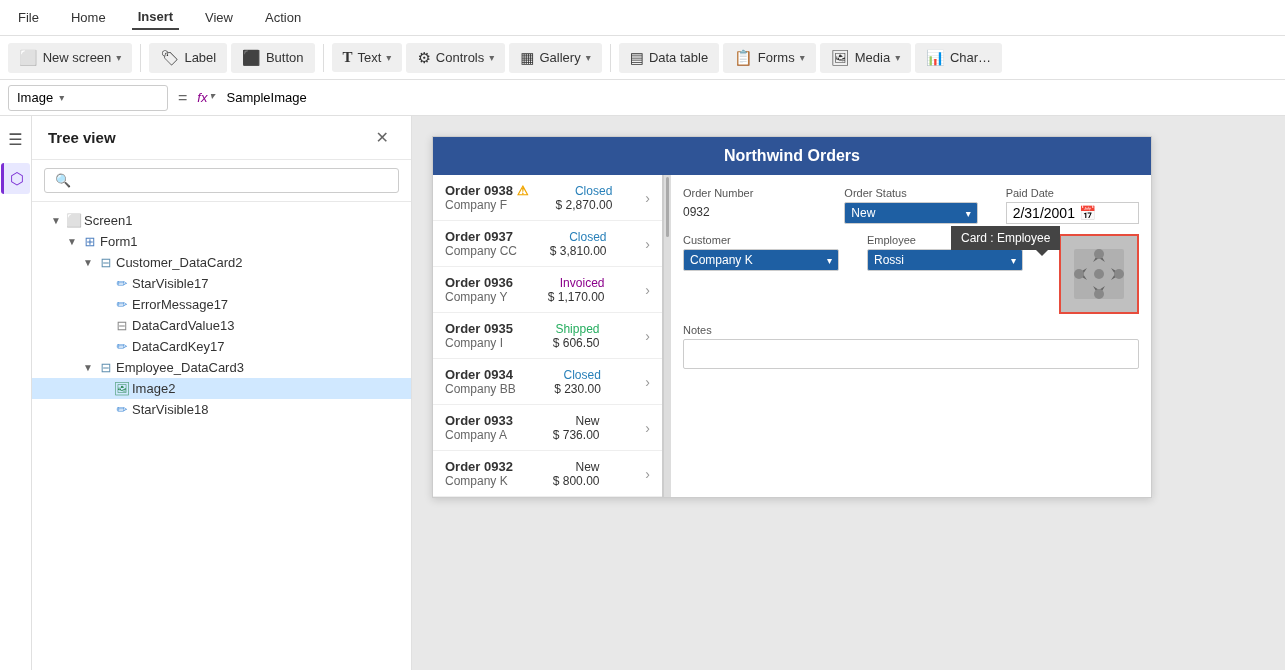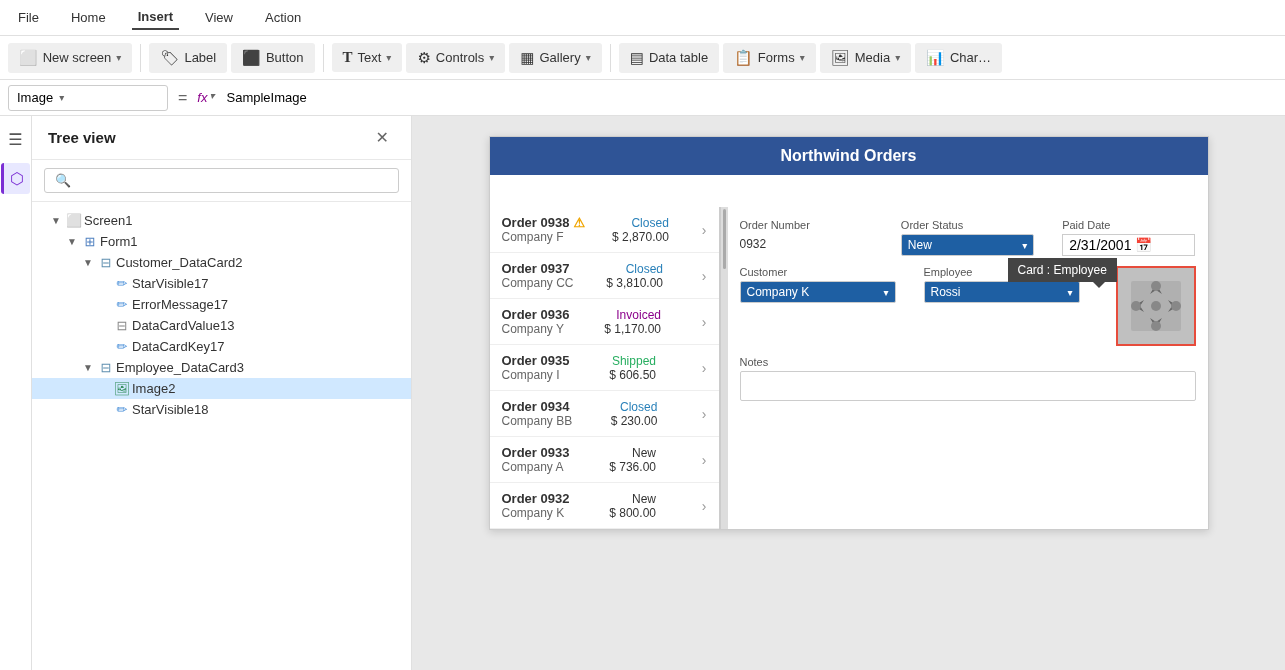--- a/index.html
+++ b/index.html
@@ -92,34 +92,34 @@
     .tree-item.highlighted { background: #d0e8ff; }
 
     .tree-indent { display: inline-block; width: 16px; flex-shrink: 0; }
     .tree-toggle { width: 16px; flex-shrink: 0; font-size: 10px; color: #666; text-align: center; }
     .tree-icon { width: 20px; flex-shrink: 0; text-align: center; font-size: 13px; }
     .tree-label { font-size: 13px; color: #333; }
 
     
     .canvas-area {
       flex: 1; background: #e8e8e8; overflow: auto;
-      display: flex; align-items: flex-start; justify-content: center;
+      display: flex; align-items: flex-start; justify-content: flex-start;
       padding: 20px;
     }
 
     
     .app-frame {
       width: 720px; background: #fff; border: 1px solid #ccc;
       box-shadow: 0 2px 8px rgba(0,0,0,0.15);
     }
     .app-header {
       background: #2f5496; color: #fff;
       text-align: center; padding: 10px; font-size: 16px; font-weight: 600;
     }
-    .app-body { display: flex; margin-top: 32px; }
+    .app-body { display: flex; }
 
     
     .order-list { width: 230px; border-right: 1px solid #ccc; }
     .order-item {
       display: flex; align-items: center; justify-content: space-between;
       padding: 8px 12px; border-bottom: 1px solid #eee; cursor: pointer;
     }
     .order-left { display: flex; flex-direction: column; }
     .order-num { font-size: 13px; font-weight: 600; color: #333; display: flex; align-items: center; gap: 4px; }
     .order-company { font-size: 12px; color: #666; }

